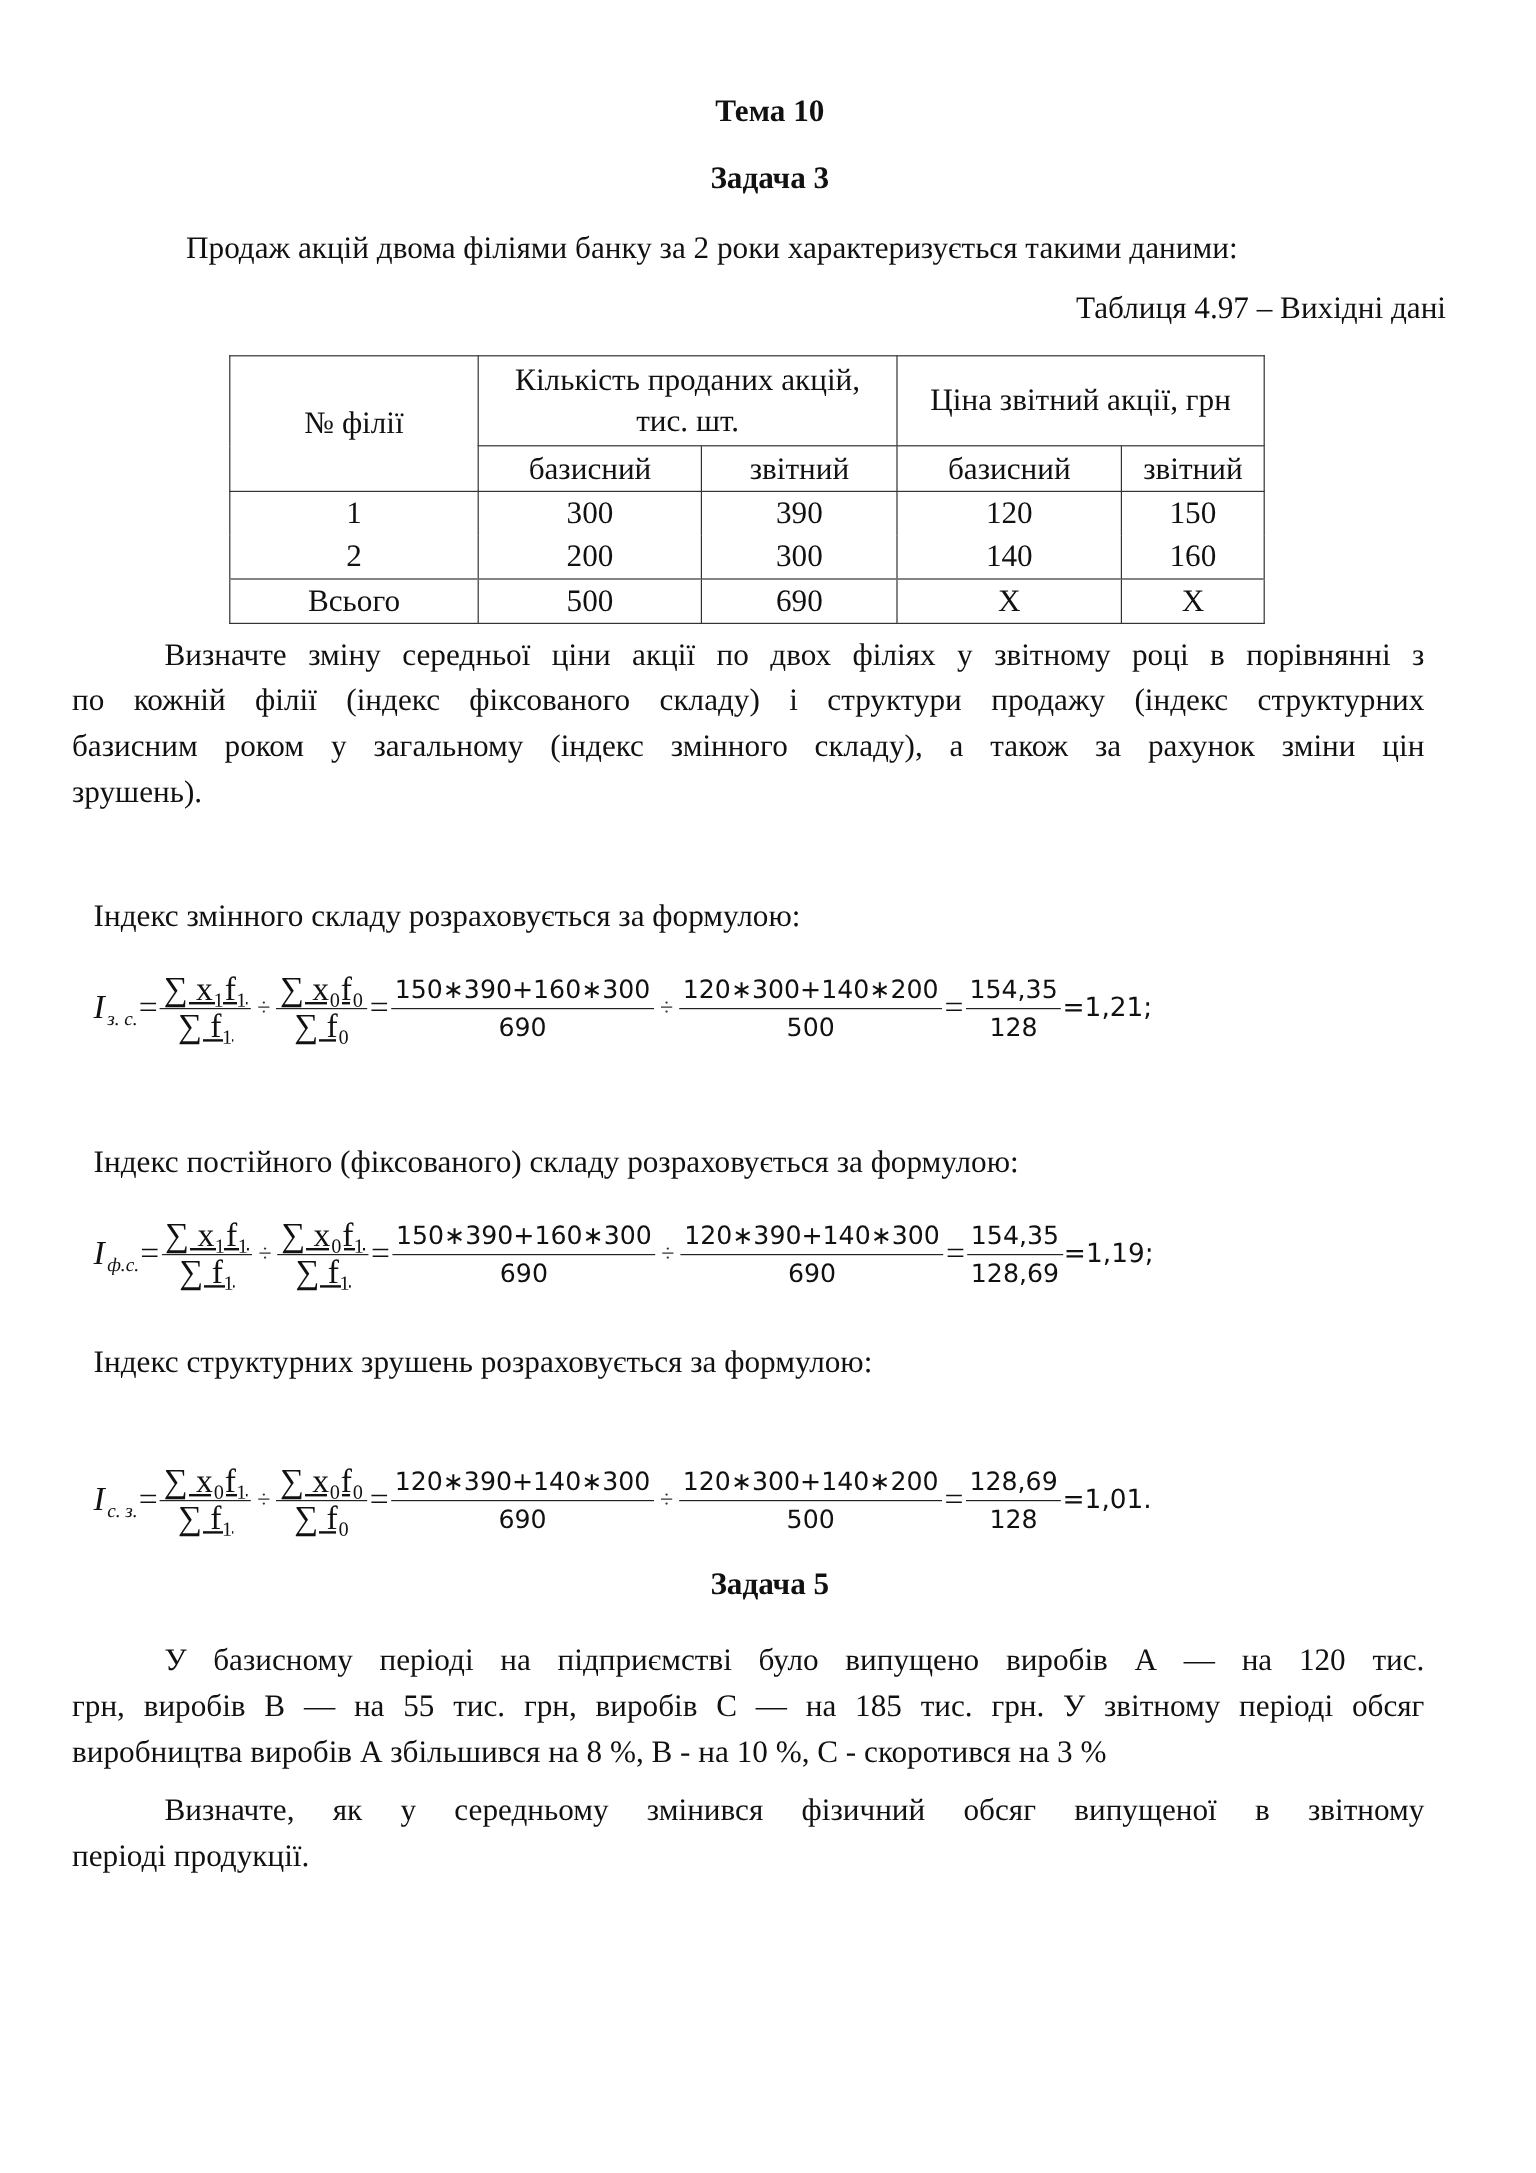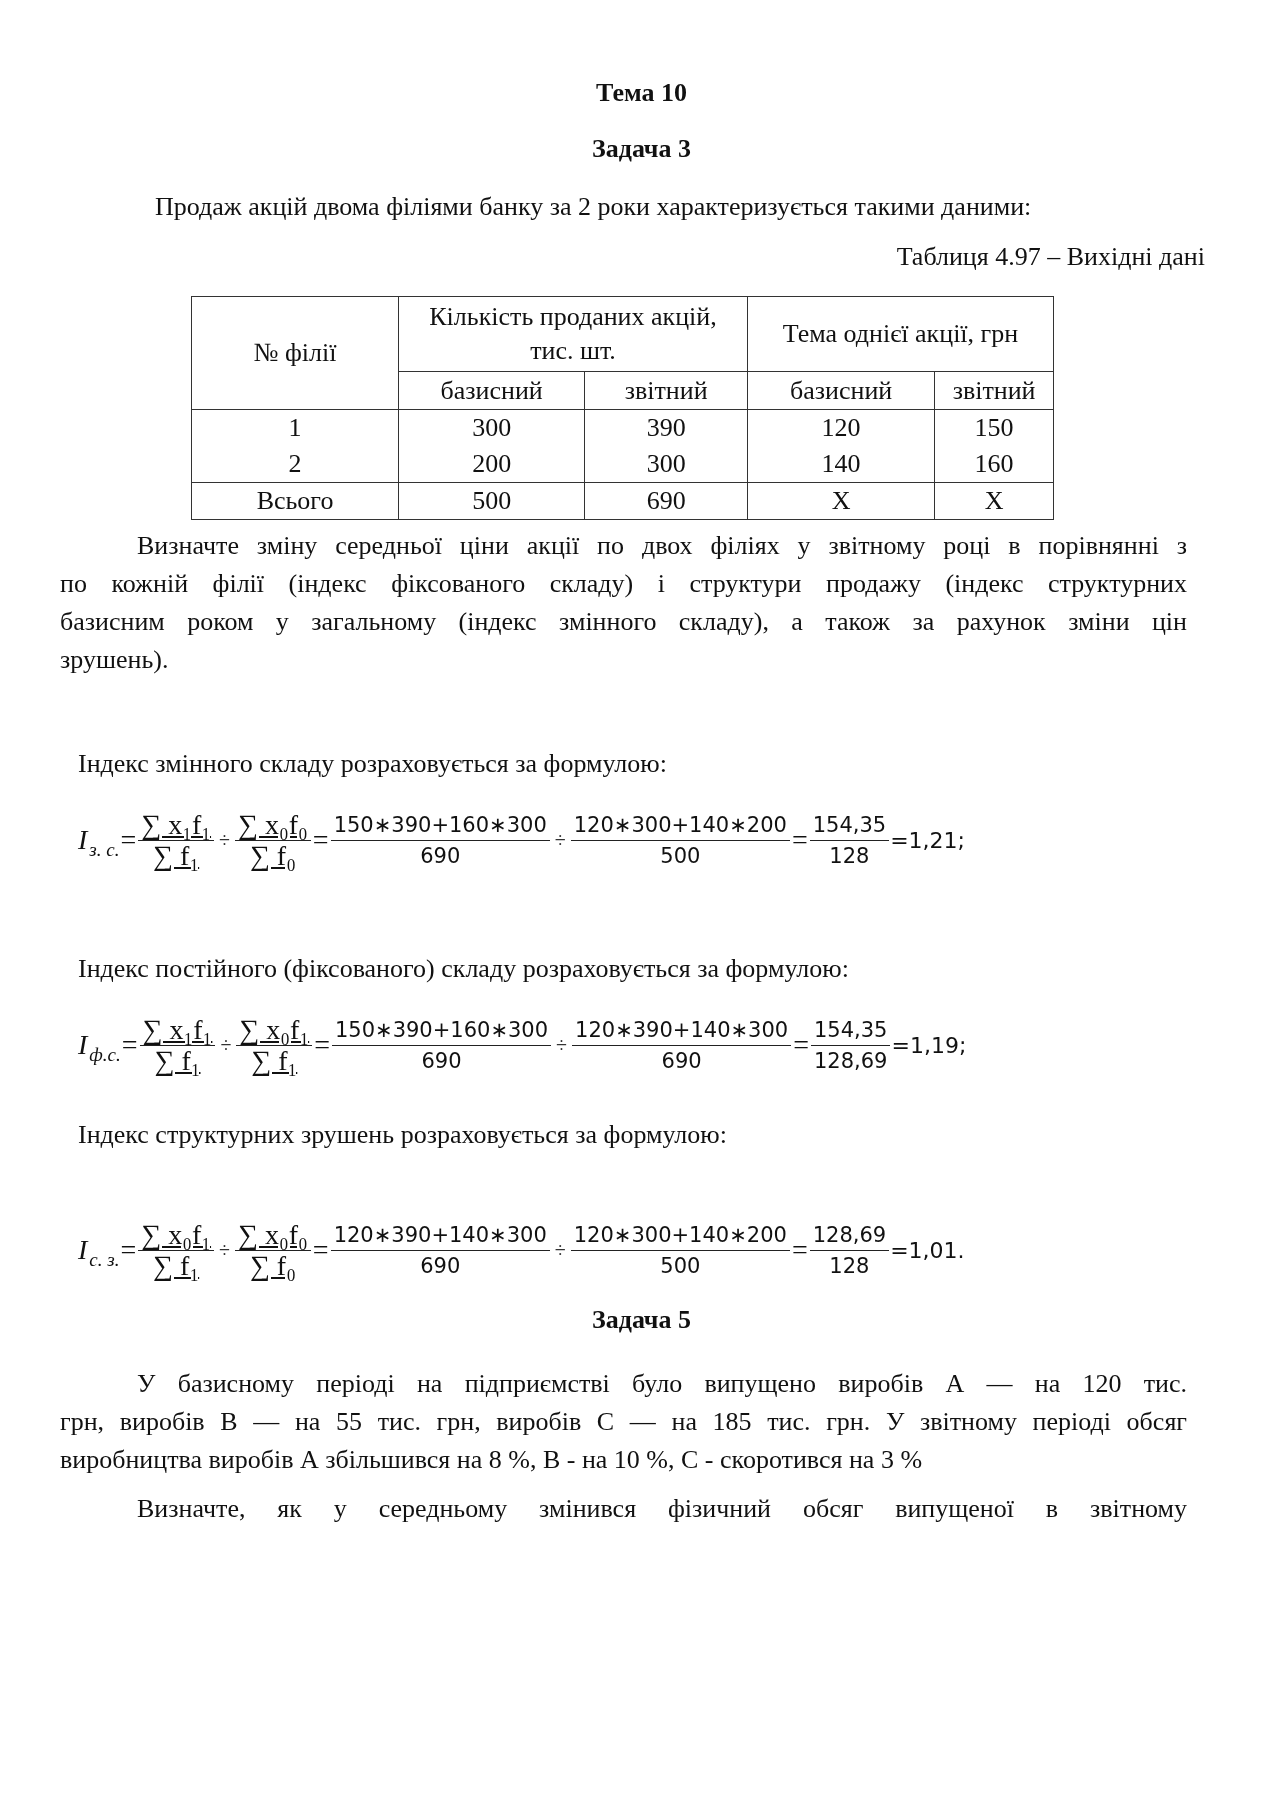--- a/index.html
+++ b/index.html
@@ -18,21 +18,21 @@
   table.data { position:absolute; left:191px; top:296px; border-collapse:collapse;
                font-size:26px; }
   table.data td { border:1.5px solid #333; text-align:center; padding:0; line-height:36px; }
   table.data td.noinner { border-top:none; border-bottom:none; }
   .c1 { width:218px; } .c2 { width:193px; } .c3 { width:169px; } .c4 { width:194px; } .c5 { width:121px; }
 
   
   .formula { position:absolute; left:78px; height:90px; display:flex; align-items:center;
              font-family:"Liberation Serif", serif; white-space:nowrap; }
   .fI { font-style:italic; font-size:28px; }
-  .fsub { font-style:italic; font-size:19px; position:relative; top:10px; margin-left:2px; }
+  .fsub { font-style:italic; font-size:16px; position:relative; top:10px; margin-left:2px; }
   .op { font-size:28px; margin:0 1px; }
   .opsm { font-size:20px; margin:0 4px; color:#333; }
   .frac { display:inline-flex; flex-direction:column; align-items:center; margin:0 1px; }
   .num, .den { padding:0 3px; line-height:30px; }
   .num { border-bottom:1.6px solid #222; }
   .sym { font-size:28px;text-decoration:underline; }
   .nums { font-family:"DejaVu Sans", sans-serif; font-size:21px; }
   .res { font-family:"DejaVu Sans", sans-serif; font-size:22px; }
 </style>
 </head>
@@ -47,21 +47,21 @@
   <div class="abs right" style="top:242px;">Таблиця 4.97 – Вихідні дані</div>
 
   <table class="data">
     <tbody>
         <tr>
       <td class="c1" rowspan="2" style="height:112px;">№ філії</td>
       <td colspan="2" style="height:74px; line-height:34px;">
         <span>Кількість проданих акцій,</span><br>
         <span>тис. шт.</span>
       </td>
-      <td colspan="2">Тема однієї акції, грн</td>
+      <td colspan="2">Ціна звітний акції, грн</td>
     </tr>
     <tr>
       <td class="c2">базисний</td>
       <td class="c3">звітний</td>
       <td class="c4">базисний</td>
       <td class="c5">звітний</td>
     </tr>
     <tr>
       <td class="noinner" style="border-top:1.5px solid #333;">1</td>
       <td class="noinner" style="border-top:1.5px solid #333;">300</td>
@@ -193,15 +193,16 @@
   <div class="abs center bold" style="top:1305px;">Задача 5</div>
 
   <div class="abs just" style="top:1365px;">
     <div class="indent" style="text-align-last:justify;">У базисному періоді на підприємстві було випущено виробів А — на 120 тис.</div>
     <div style="text-align-last:justify;">грн, виробів В — на 55 тис. грн, виробів С — на 185 тис. грн. У звітному періоді обсяг</div>
     <div>виробництва виробів А збільшився на 8 %, В - на 10 %, С - скоротився на 3 %</div>
   </div>
 
   <div class="abs just" style="top:1490px;">
     <div class="indent" style="text-align-last:justify;">Визначте, як у середньому змінився фізичний обсяг випущеної в звітному</div>
+    <div>періоді продукції.</div>
   </div>
 
 </div>
 
 </body></html>

